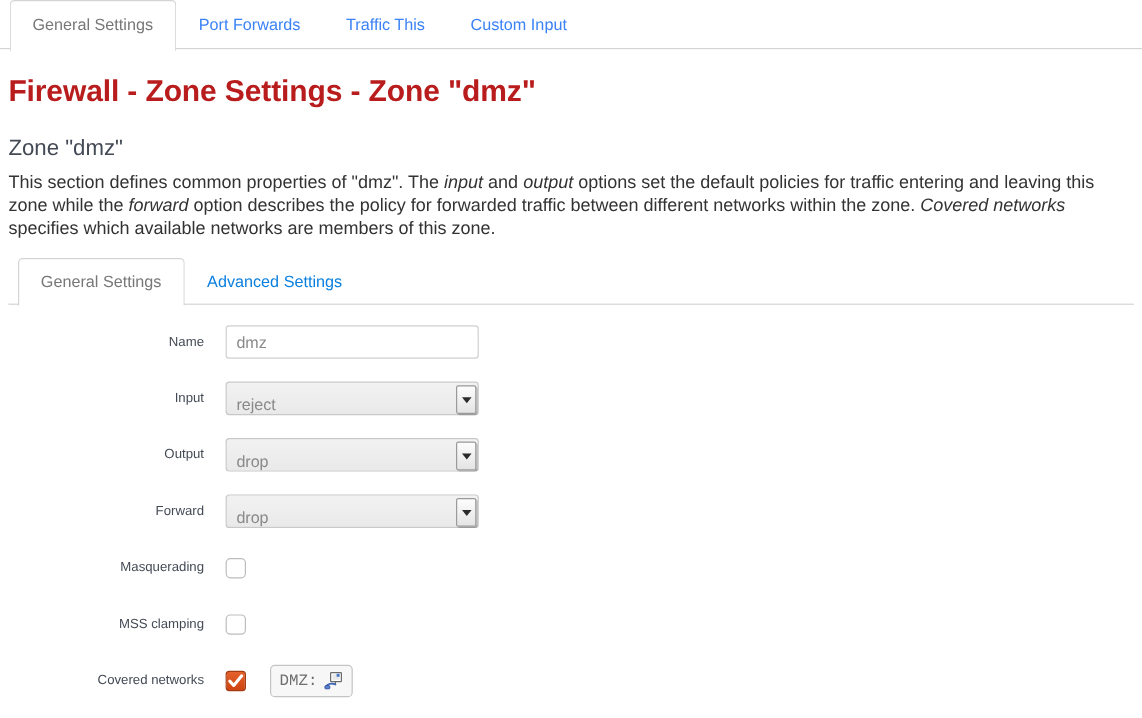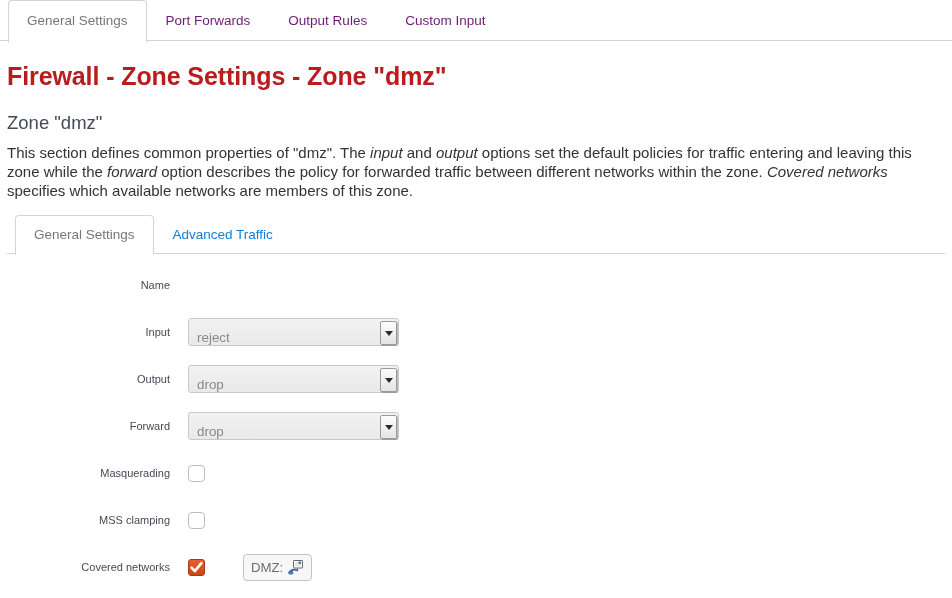--- a/index.html
+++ b/index.html
@@ -28,21 +28,21 @@
     height: 1px;
     background: #d4d4d4;
   }
   .tab {
     position: relative;
     display: inline-block;
     vertical-align: bottom;
     font-size: 13.5px;
     line-height: 1;
     padding: 13px 18px 14px 18px;
-    color: #701a75;
+    color: #3b82f6;
     text-decoration: none;
     cursor: pointer;
     border: 1px solid transparent;
     border-radius: 4px 4px 0 0;
     background: transparent;
     z-index: 1;
   }
   .tab.active {
     color: #777777;
     background: #ffffff;
@@ -204,73 +204,77 @@
   }
   .cb.checked {
     border: 1px solid #a33c14;
     border-radius: 3px;
     background: linear-gradient(to bottom, #e4622c 0%, #cf4412 100%);
     position: relative;
   }
   .cb.checked svg { display: block; }
 
   .net-badge {
-    margin-left: 38px;
+    margin-left: 20px;
     height: 27px;
     padding: 0 7px;
     border: 1px solid #c4c4c4;
     border-radius: 4px;
     background: #f7f7f7;
     display: inline-flex;
     align-items: center;
     gap: 5px;
     cursor: pointer;
     flex: 0 0 auto;
+    font-family: Liberation Mono, monospace;
   }
   .net-badge-label {
     font-size: 13.2px;
     color: #6f6f6f;
   }
   .net-icon { display: block; }
 </style>
 </head>
 <body>
 
 <div class="tabbar">
   <a class="tab active" href="#">
     <span>General Settings</span>
   </a><a class="tab" href="#">
     <span>Port Forwards</span>
   </a><a class="tab" href="#">
-    <span>Output Rules</span>
+    <span>Traffic This</span>
   </a><a class="tab" href="#">
     <span>Custom Input</span>
   </a>
 </div>
 
 <div class="page">
 
   <h1 class="page-title">Firewall - Zone Settings - Zone "dmz"</h1>
 
   <h2 class="section-title">Zone "dmz"</h2>
 
   <p class="section-desc"><span>This section defines common properties of "dmz". The </span><em>input</em><span> and </span><em>output</em><span> options set the default policies for traffic entering and leaving this zone while the </span><em>forward</em><span> option describes the policy for forwarded traffic between different networks within the zone. </span><em>Covered networks</em><span> specifies which available networks are members of this zone.</span></p>
 
   <div class="inner-tabbar">
     <a class="inner-tab active" href="#">
       <span>General Settings</span>
     </a><a class="inner-tab" href="#">
-      <span>Advanced Traffic</span>
+      <span>Advanced Settings</span>
     </a>
   </div>
 
   <div class="form">
 
     <div class="frow">
       <div class="flabel">Name</div>
+      <div class="fctrl">
+        <input class="text-field" type="text" value="dmz" style="">
+      </div>
     </div>
 
     <div class="frow">
       <div class="flabel">Input</div>
       <div class="fctrl">
         <div class="select-box">
           <span class="select-value">reject</span>
           <span class="select-arrow">
               <i></i>
             </span>

